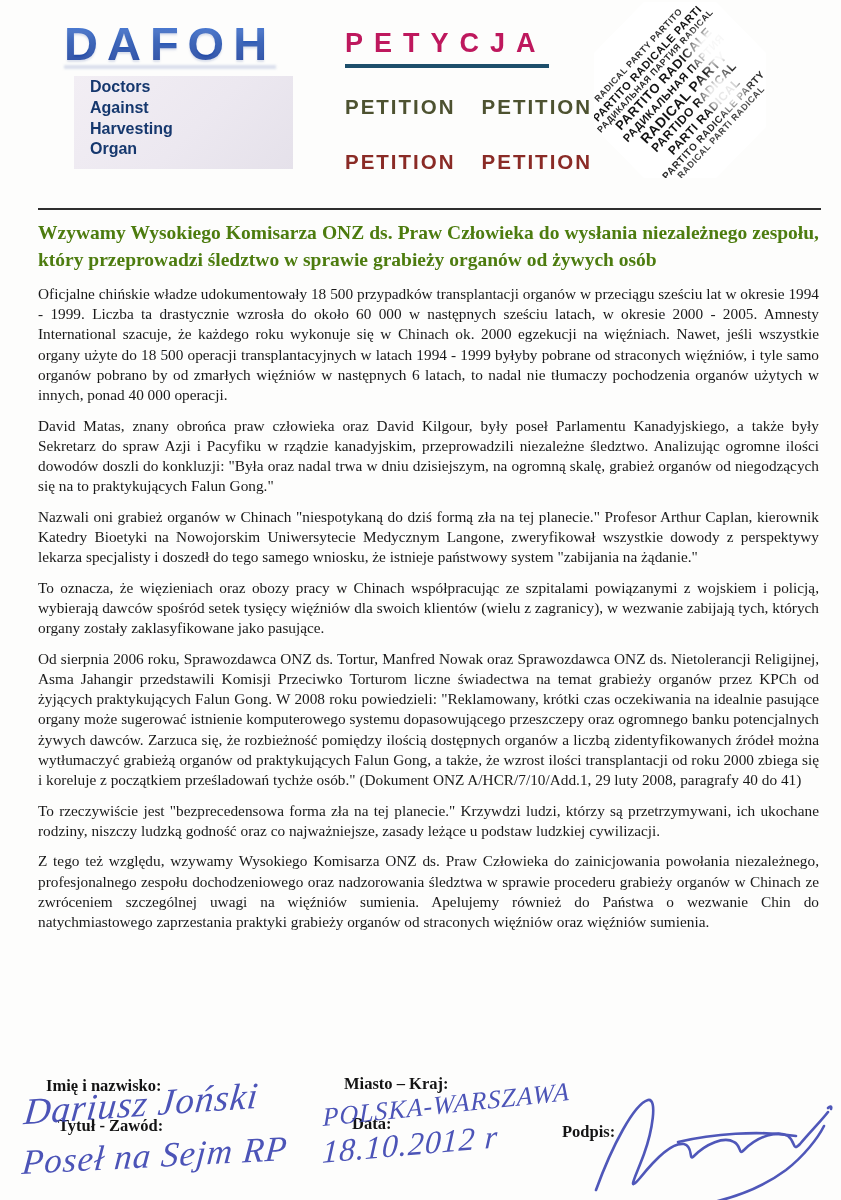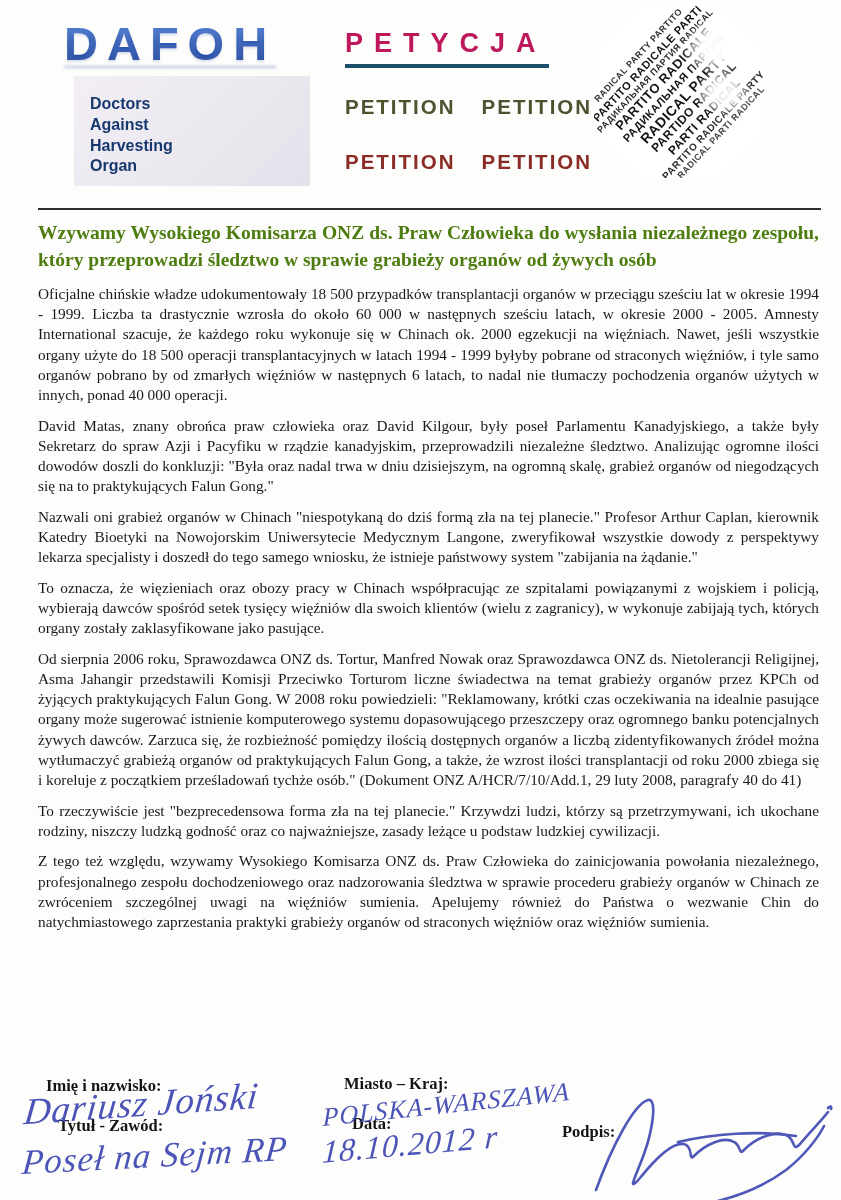--- a/index.html
+++ b/index.html
@@ -14,21 +14,21 @@
   .brand { position:absolute; left:64px; top:20px; }
   .dafoh {
     font-family:"Liberation Sans", sans-serif; font-weight:bold;
     font-size:47px; letter-spacing:9px; line-height:1;
     background:linear-gradient(180deg,#5d8ce0 0%,#2d5cb8 45%,#1c3f9c 100%);
     -webkit-background-clip:text; background-clip:text; color:transparent;
     text-shadow:0 2px 2px rgba(120,140,190,0.25);
     text-decoration:underline;
   }
   .tagline-box {
-    margin-top:9px; margin-left:10px; width:236px; padding:18px 10px 9px 16px;
+    margin-top:9px; margin-left:10px; width:219px; padding:1px 10px 9px 16px;
     background:linear-gradient(135deg,#f2eef4 0%,#ece8f0 55%,#e5e1ea 100%);
     font-family:"Liberation Sans", sans-serif; font-weight:bold;
     font-size:16px; line-height:1.3; color:#16386e;
   }
   .pet-block { position:absolute; left:345px; top:28px; }
   .petycja {
     display:inline-block;
     font-family:"Liberation Sans", sans-serif; font-weight:bold;
     font-size:27px; letter-spacing:11px; color:#be185d;
     border-bottom:4px solid #1d4f6b; padding-bottom:5px; padding-right:2px;
@@ -135,21 +135,21 @@
     </div>
   </div>
 
   <hr class="rule">
 
   <div class="doc-body">
     <div class="doc-title">Wzywamy Wysokiego Komisarza ONZ ds. Praw Człowieka do wysłania niezależnego zespołu, który przeprowadzi śledztwo w sprawie grabieży organów od żywych osób</div>
     <p>Oficjalne chińskie władze udokumentowały 18 500 przypadków transplantacji organów w przeciągu sześciu lat w okresie 1994 - 1999. Liczba ta drastycznie wzrosła do około 60 000 w następnych sześciu latach, w okresie 2000 - 2005. Amnesty International szacuje, że każdego roku wykonuje się w Chinach ok. 2000 egzekucji na więźniach. Nawet, jeśli wszystkie organy użyte do 18 500 operacji transplantacyjnych w latach 1994 - 1999 byłyby pobrane od straconych więźniów, i tyle samo organów pobrano by od zmarłych więźniów w następnych 6 latach, to nadal nie tłumaczy pochodzenia organów użytych w innych, ponad 40 000 operacji.</p>
     <p>David Matas, znany obrońca praw człowieka oraz David Kilgour, były poseł Parlamentu Kanadyjskiego, a także były Sekretarz do spraw Azji i Pacyfiku w rządzie kanadyjskim, przeprowadzili niezależne śledztwo.  Analizując ogromne ilości dowodów doszli do konkluzji: "Była oraz nadal trwa w dniu dzisiejszym, na ogromną skalę, grabież organów od niegodzących się na to praktykujących Falun Gong."</p>
     <p>Nazwali oni grabież organów w Chinach "niespotykaną do dziś formą zła na tej planecie." Profesor Arthur Caplan, kierownik Katedry Bioetyki na Nowojorskim Uniwersytecie Medycznym Langone, zweryfikował wszystkie dowody z perspektywy lekarza specjalisty i doszedł do tego samego wniosku, że istnieje państwowy system "zabijania na żądanie."</p>
-    <p>To oznacza, że więzieniach oraz obozy pracy w Chinach współpracując ze szpitalami powiązanymi z wojskiem i policją, wybierają dawców spośród setek tysięcy więźniów dla swoich klientów (wielu z zagranicy), w wykonuje zabijają tych, których organy zostały zaklasyfikowane jako pasujące.</p>
+    <p>To oznacza, że więzieniach oraz obozy pracy w Chinach współpracując ze szpitalami powiązanymi z wojskiem i policją, wybierają dawców spośród setek tysięcy więźniów dla swoich klientów (wielu z zagranicy), w wezwanie zabijają tych, których organy zostały zaklasyfikowane jako pasujące.</p>
     <p>Od sierpnia 2006 roku, Sprawozdawca ONZ ds. Tortur, Manfred Nowak oraz Sprawozdawca ONZ ds. Nietolerancji Religijnej, Asma Jahangir przedstawili Komisji Przeciwko Torturom liczne świadectwa na temat grabieży organów przez KPCh od żyjących praktykujących Falun Gong. W 2008 roku powiedzieli: "Reklamowany, krótki czas oczekiwania na idealnie pasujące organy może sugerować istnienie komputerowego systemu dopasowującego przeszczepy oraz ogromnego banku potencjalnych żywych dawców. Zarzuca się, że rozbieżność pomiędzy ilością dostępnych organów a liczbą zidentyfikowanych źródeł można wytłumaczyć grabieżą organów od praktykujących Falun Gong, a także, że wzrost ilości transplantacji od roku 2000 zbiega się i koreluje z początkiem prześladowań tychże osób." (Dokument ONZ A/HCR/7/10/Add.1, 29 luty 2008, paragrafy 40 do 41)</p>
     <p>To rzeczywiście jest "bezprecedensowa forma zła na tej planecie." Krzywdzi ludzi, którzy są przetrzymywani, ich ukochane rodziny, niszczy ludzką godność oraz co najważniejsze, zasady leżące u podstaw ludzkiej cywilizacji.</p>
     <p>Z tego też względu, wzywamy Wysokiego Komisarza ONZ ds. Praw Człowieka do zainicjowania powołania niezależnego, profesjonalnego zespołu dochodzeniowego oraz nadzorowania śledztwa w sprawie procederu grabieży organów w Chinach ze zwróceniem szczególnej uwagi na więźniów sumienia. Apelujemy również do Państwa o wezwanie Chin do natychmiastowego zaprzestania praktyki grabieży organów od straconych więźniów oraz więźniów sumienia.</p>
   </div>
 
   <div class="form">
     <div class="flabel" style="left:46px; top:8px;">Imię i nazwisko:</div>
     <div class="flabel" style="left:58px; top:48px;">Tytuł - Zawód:</div>
     <div class="flabel" style="left:344px; top:6px;">Miasto – Kraj:</div>
     <div class="flabel" style="left:352px; top:46px;">Data:</div>

